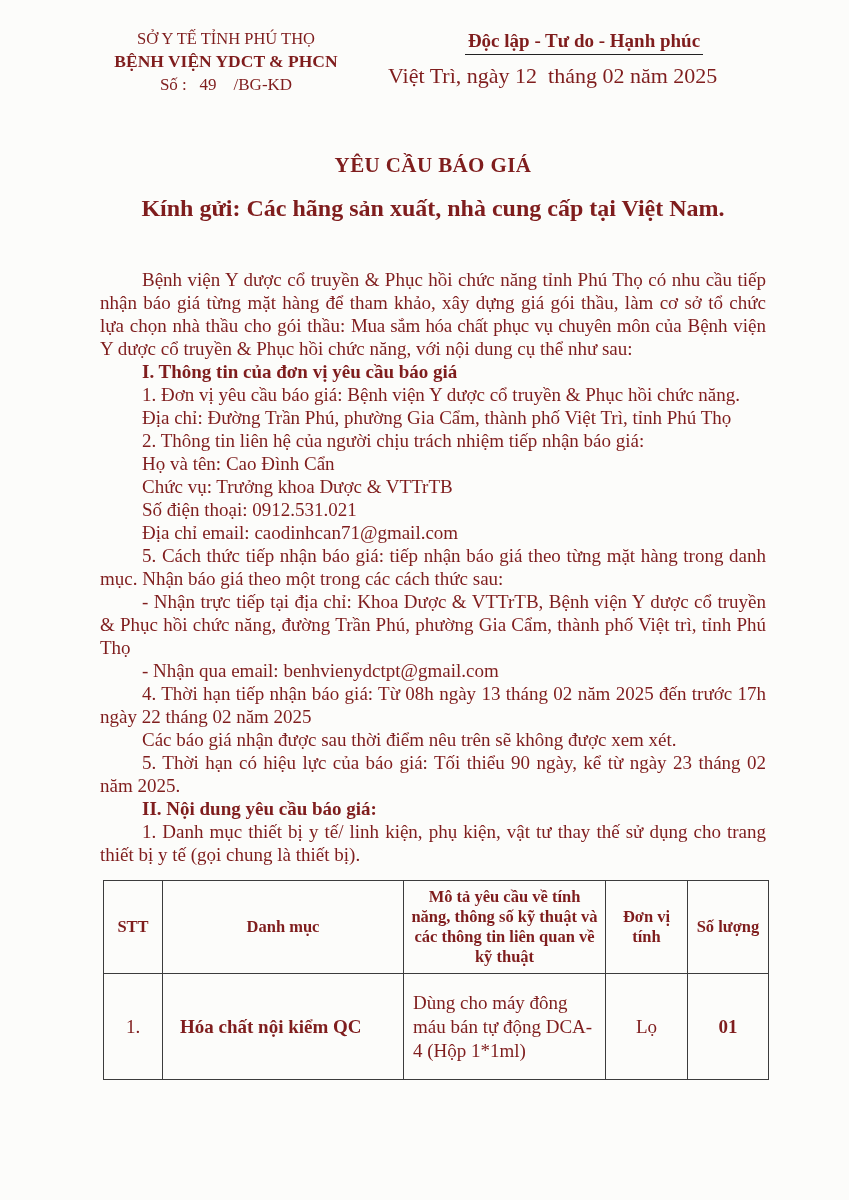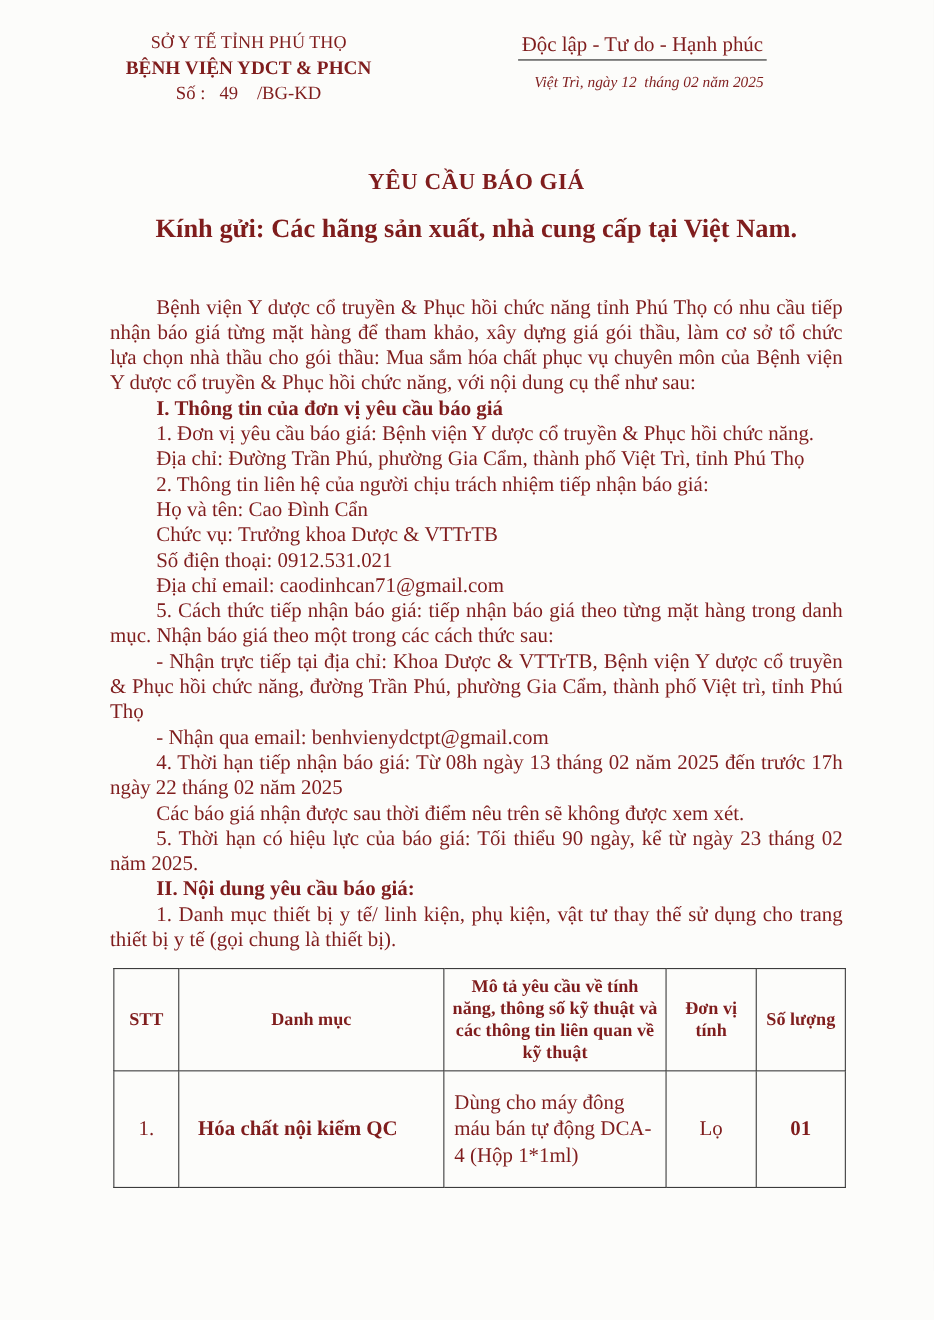--- a/index.html
+++ b/index.html
@@ -10,24 +10,24 @@
     overflow:hidden;
   }
   
   .hdr{display:flex;padding-top:28px;}
   .hdr-left{margin-left:74px;width:304px;text-align:center;line-height:22px;}
   .hdr-right{margin-left:10px;width:392px;text-align:center;line-height:23px;}
   .org-line1{font-size:16.5px;}
   .org-line2{font-size:17.5px;font-weight:bold;}
   .num-line{font-size:17px;white-space:pre;margin-top:2px;}
   .nat-line1{font-size:17.5px;font-weight:bold;}
-  .nat-line2{display:inline-block;font-size:19px;font-weight:normal;
+  .nat-line2{display:inline-block;font-size:19px;font-weight:bold;
              border-bottom:1.6px solid #222;padding:0 3px 2px 3px;margin-top:1px;}
-  .date-line{font-size:14px;font-style:italic;white-space:pre;
-             text-align:center;margin-top:9px;margin-right:-12px;}
+  .date-line{font-size:22px;white-space:pre;
+             text-align:left;margin-top:9px;margin-right:-12px;}
   
   .title-wrap{margin:57px 83px 0 100px;text-align:center;}
   .doc-title{font-size:21px;font-weight:bold;letter-spacing:.4px;}
   .salutation{margin-top:17px;font-size:24px;font-weight:bold;}
   
   .body-text{margin:46px 83px 0 100px;font-size:19px;line-height:23px;text-align:justify;}
   .body-text p{margin:0;text-indent:42px;}
   .b{font-weight:bold;}
   .seg-alt{letter-spacing:-.3px;}
   

